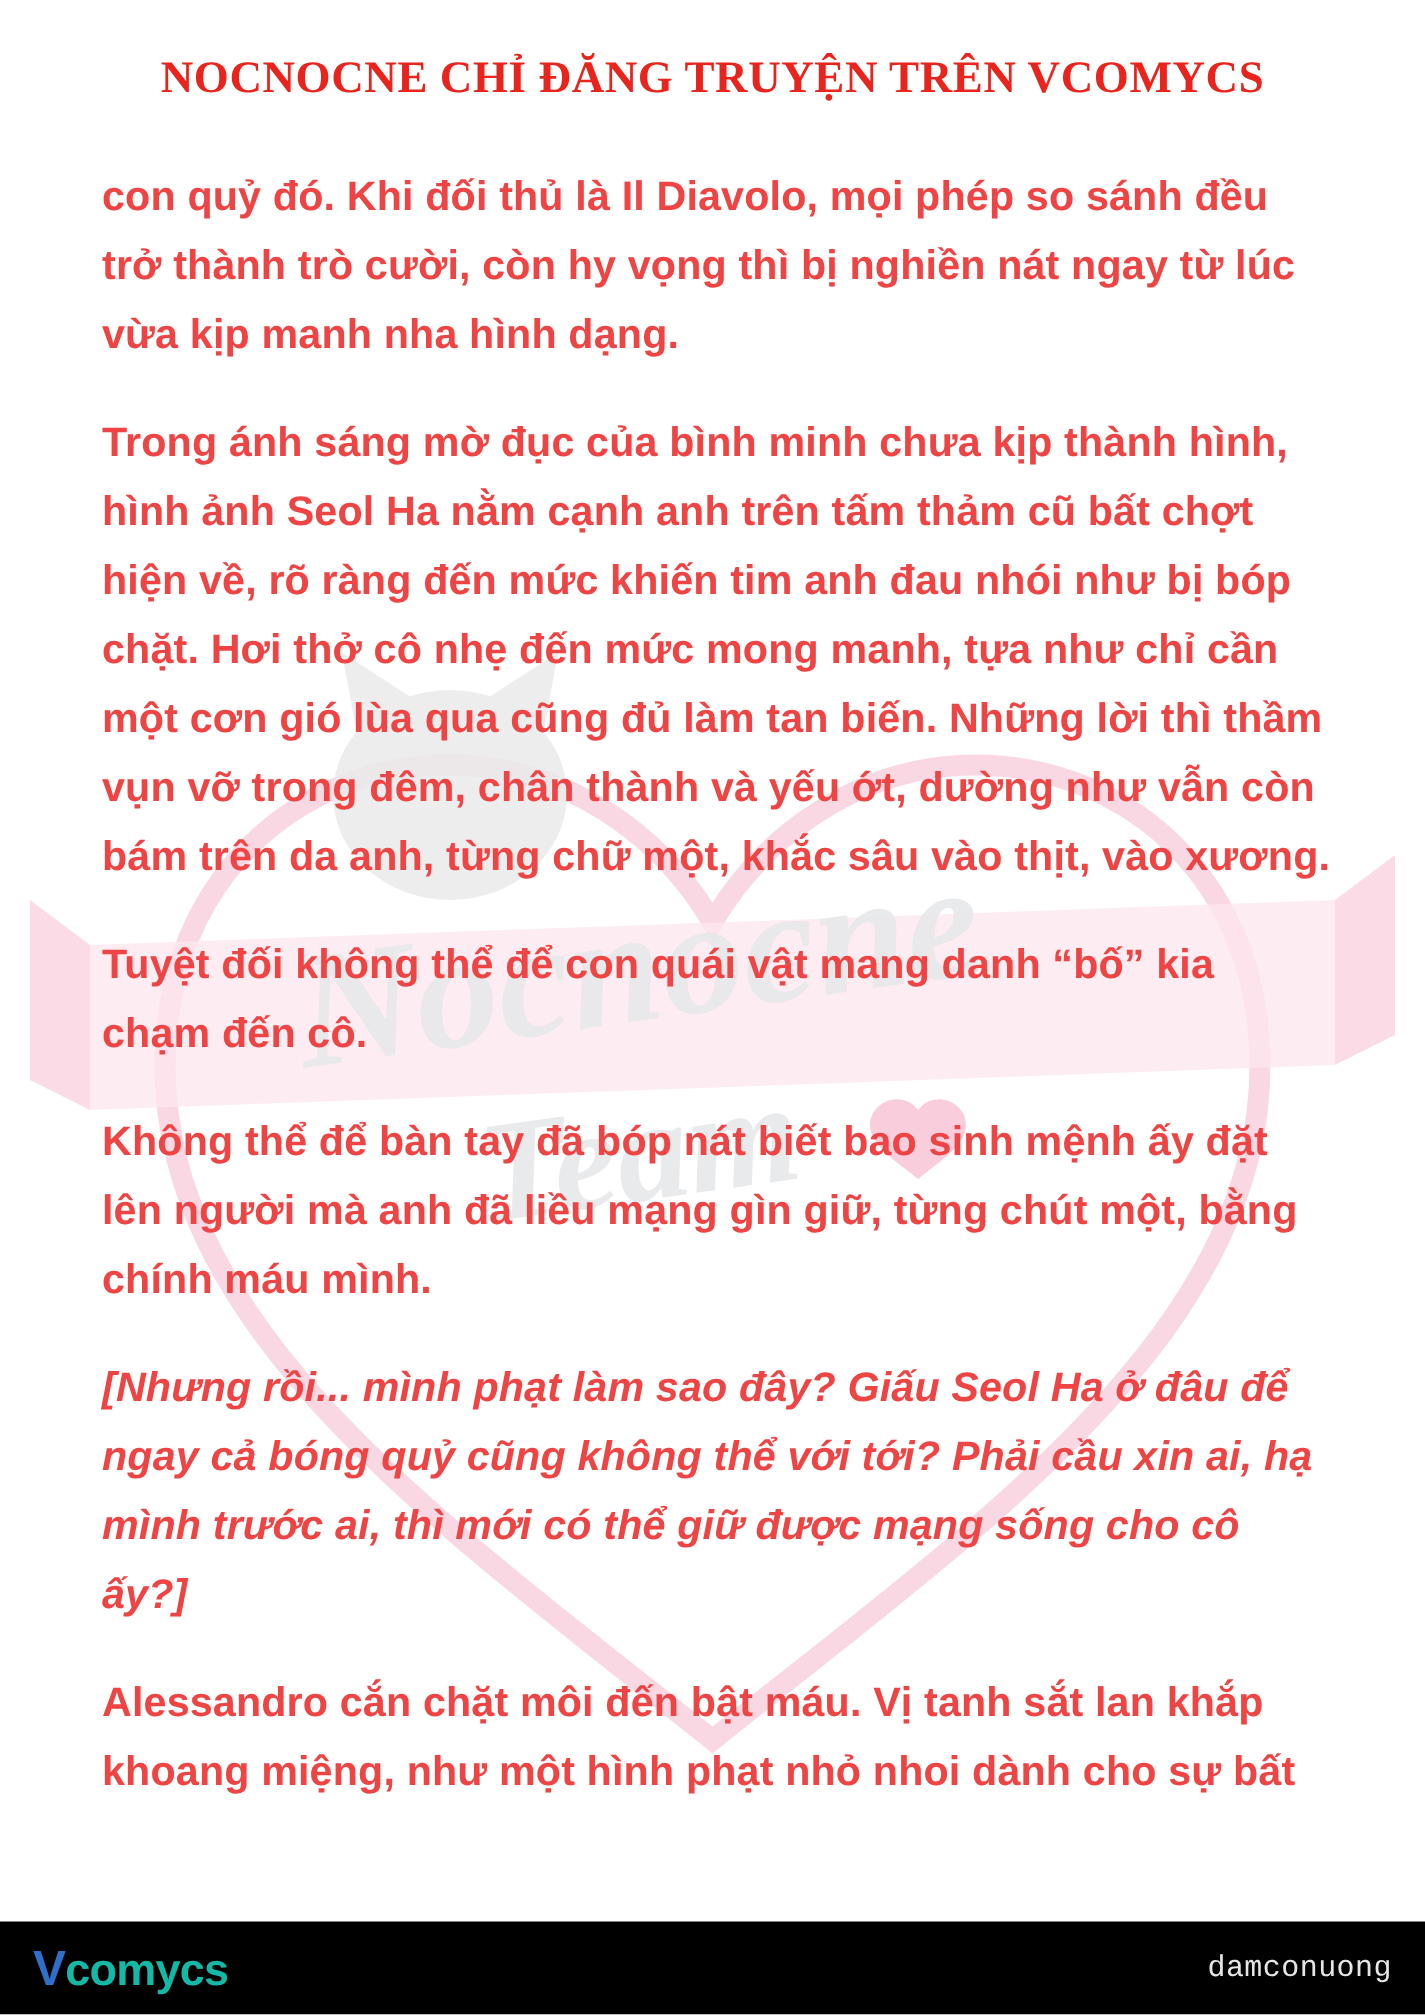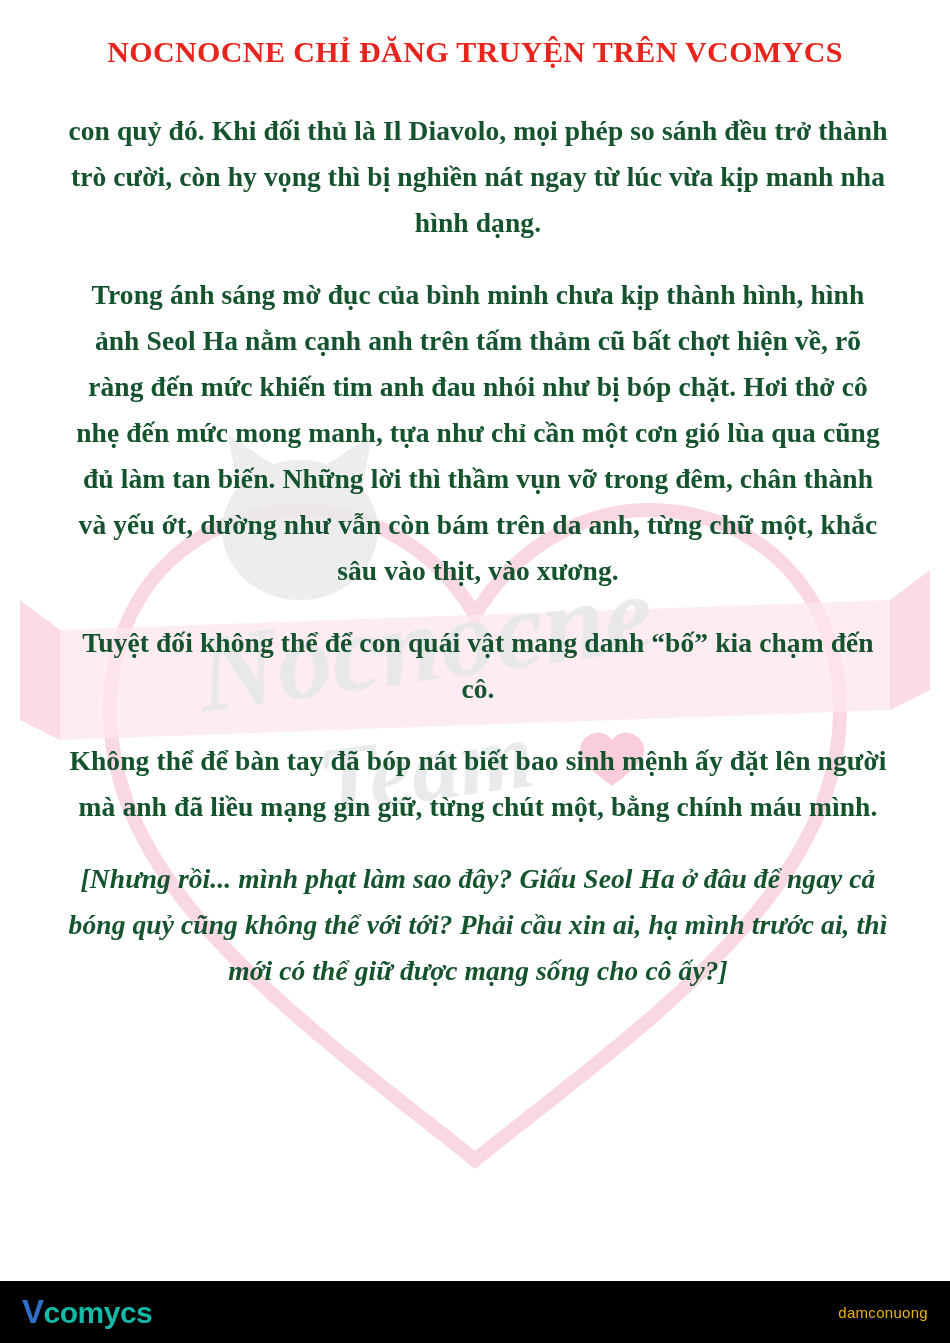--- a/index.html
+++ b/index.html
@@ -59,27 +59,27 @@
   }
   
   .content {
     position: absolute;
     top: 108px;
     left: 68px;
     width: 820px;
     z-index: 2;
   }
   .para {
-    font-family: Liberation Serif, serif;
+    font-family: Liberation Sans, sans-serif;
     font-size: 27.5px;
     font-weight: bold;
     line-height: 46px;
-    color: #14532d;
+    color: #ef4444;
     margin: 0 0 26px 0;
-    text-align: center;
+    text-align: left;
     letter-spacing: 0.1px;
   }
   .para.italic {
     font-style: italic;
     font-weight: bold;
   }
   
   .footer {
     position: absolute;
     left: 0;
@@ -105,23 +105,23 @@
   }
   .footer-logo .lg-v {
     color: #2d6fc9;
     font-size: 33px;
   }
   .footer-logo .lg-rest {
     color: #14b8a6;
     font-size: 30px;
   }
   .footer-right {
-    font-family: Liberation Sans, sans-serif;
-    font-size: 15px;
-    color: #eab308;
+    font-family: Liberation Mono, monospace;
+    font-size: 20px;
+    color: #e5e5e5;
     letter-spacing: 0.3px;
   }
 </style>
 </head>
 <body>
 
 <div class="page">
 
   <div class="watermark">
     <svg viewBox="0 0 950 880" xmlns="http://www.w3.org/2000/svg">
@@ -145,20 +145,21 @@
   <div class="header">
     <div class="header-title">NOCNOCNE CHỈ ĐĂNG TRUYỆN TRÊN VCOMYCS</div>
   </div>
 
   <div class="content">
     <p class="para">con quỷ đó. Khi đối thủ là Il Diavolo, mọi phép so sánh đều trở thành trò cười, còn hy vọng thì bị nghiền nát ngay từ lúc vừa kịp manh nha hình dạng.</p>
     <p class="para">Trong ánh sáng mờ đục của bình minh chưa kịp thành hình, hình ảnh Seol Ha nằm cạnh anh trên tấm thảm cũ bất chợt hiện về, rõ ràng đến mức khiến tim anh đau nhói như bị bóp chặt. Hơi thở cô nhẹ đến mức mong manh, tựa như chỉ cần một cơn gió lùa qua cũng đủ làm tan biến. Những lời thì thầm vụn vỡ trong đêm, chân thành và yếu ớt, dường như vẫn còn bám trên da anh, từng chữ một, khắc sâu vào thịt, vào xương.</p>
     <p class="para">Tuyệt đối không thể để con quái vật mang danh “bố” kia chạm đến cô.</p>
     <p class="para">Không thể để bàn tay đã bóp nát biết bao sinh mệnh ấy đặt lên người mà anh đã liều mạng gìn giữ, từng chút một, bằng chính máu mình.</p>
     <p class="para italic">[Nhưng rồi... mình phạt làm sao đây? Giấu Seol Ha ở đâu để ngay cả bóng quỷ cũng không thể với tới? Phải cầu xin ai, hạ mình trước ai, thì mới có thể giữ được mạng sống cho cô ấy?]</p>
+    <p class="para">Alessandro cắn chặt môi đến bật máu. Vị tanh sắt lan khắp khoang miệng, như một hình phạt nhỏ nhoi dành cho sự bất</p>
   </div>
 
   <div class="footer">
     <div class="footer-logo">
       <span class="lg-v">V</span>
         <span class="lg-rest">comycs</span>
     </div>
     <div class="footer-right">damconuong</div>
   </div>
 

